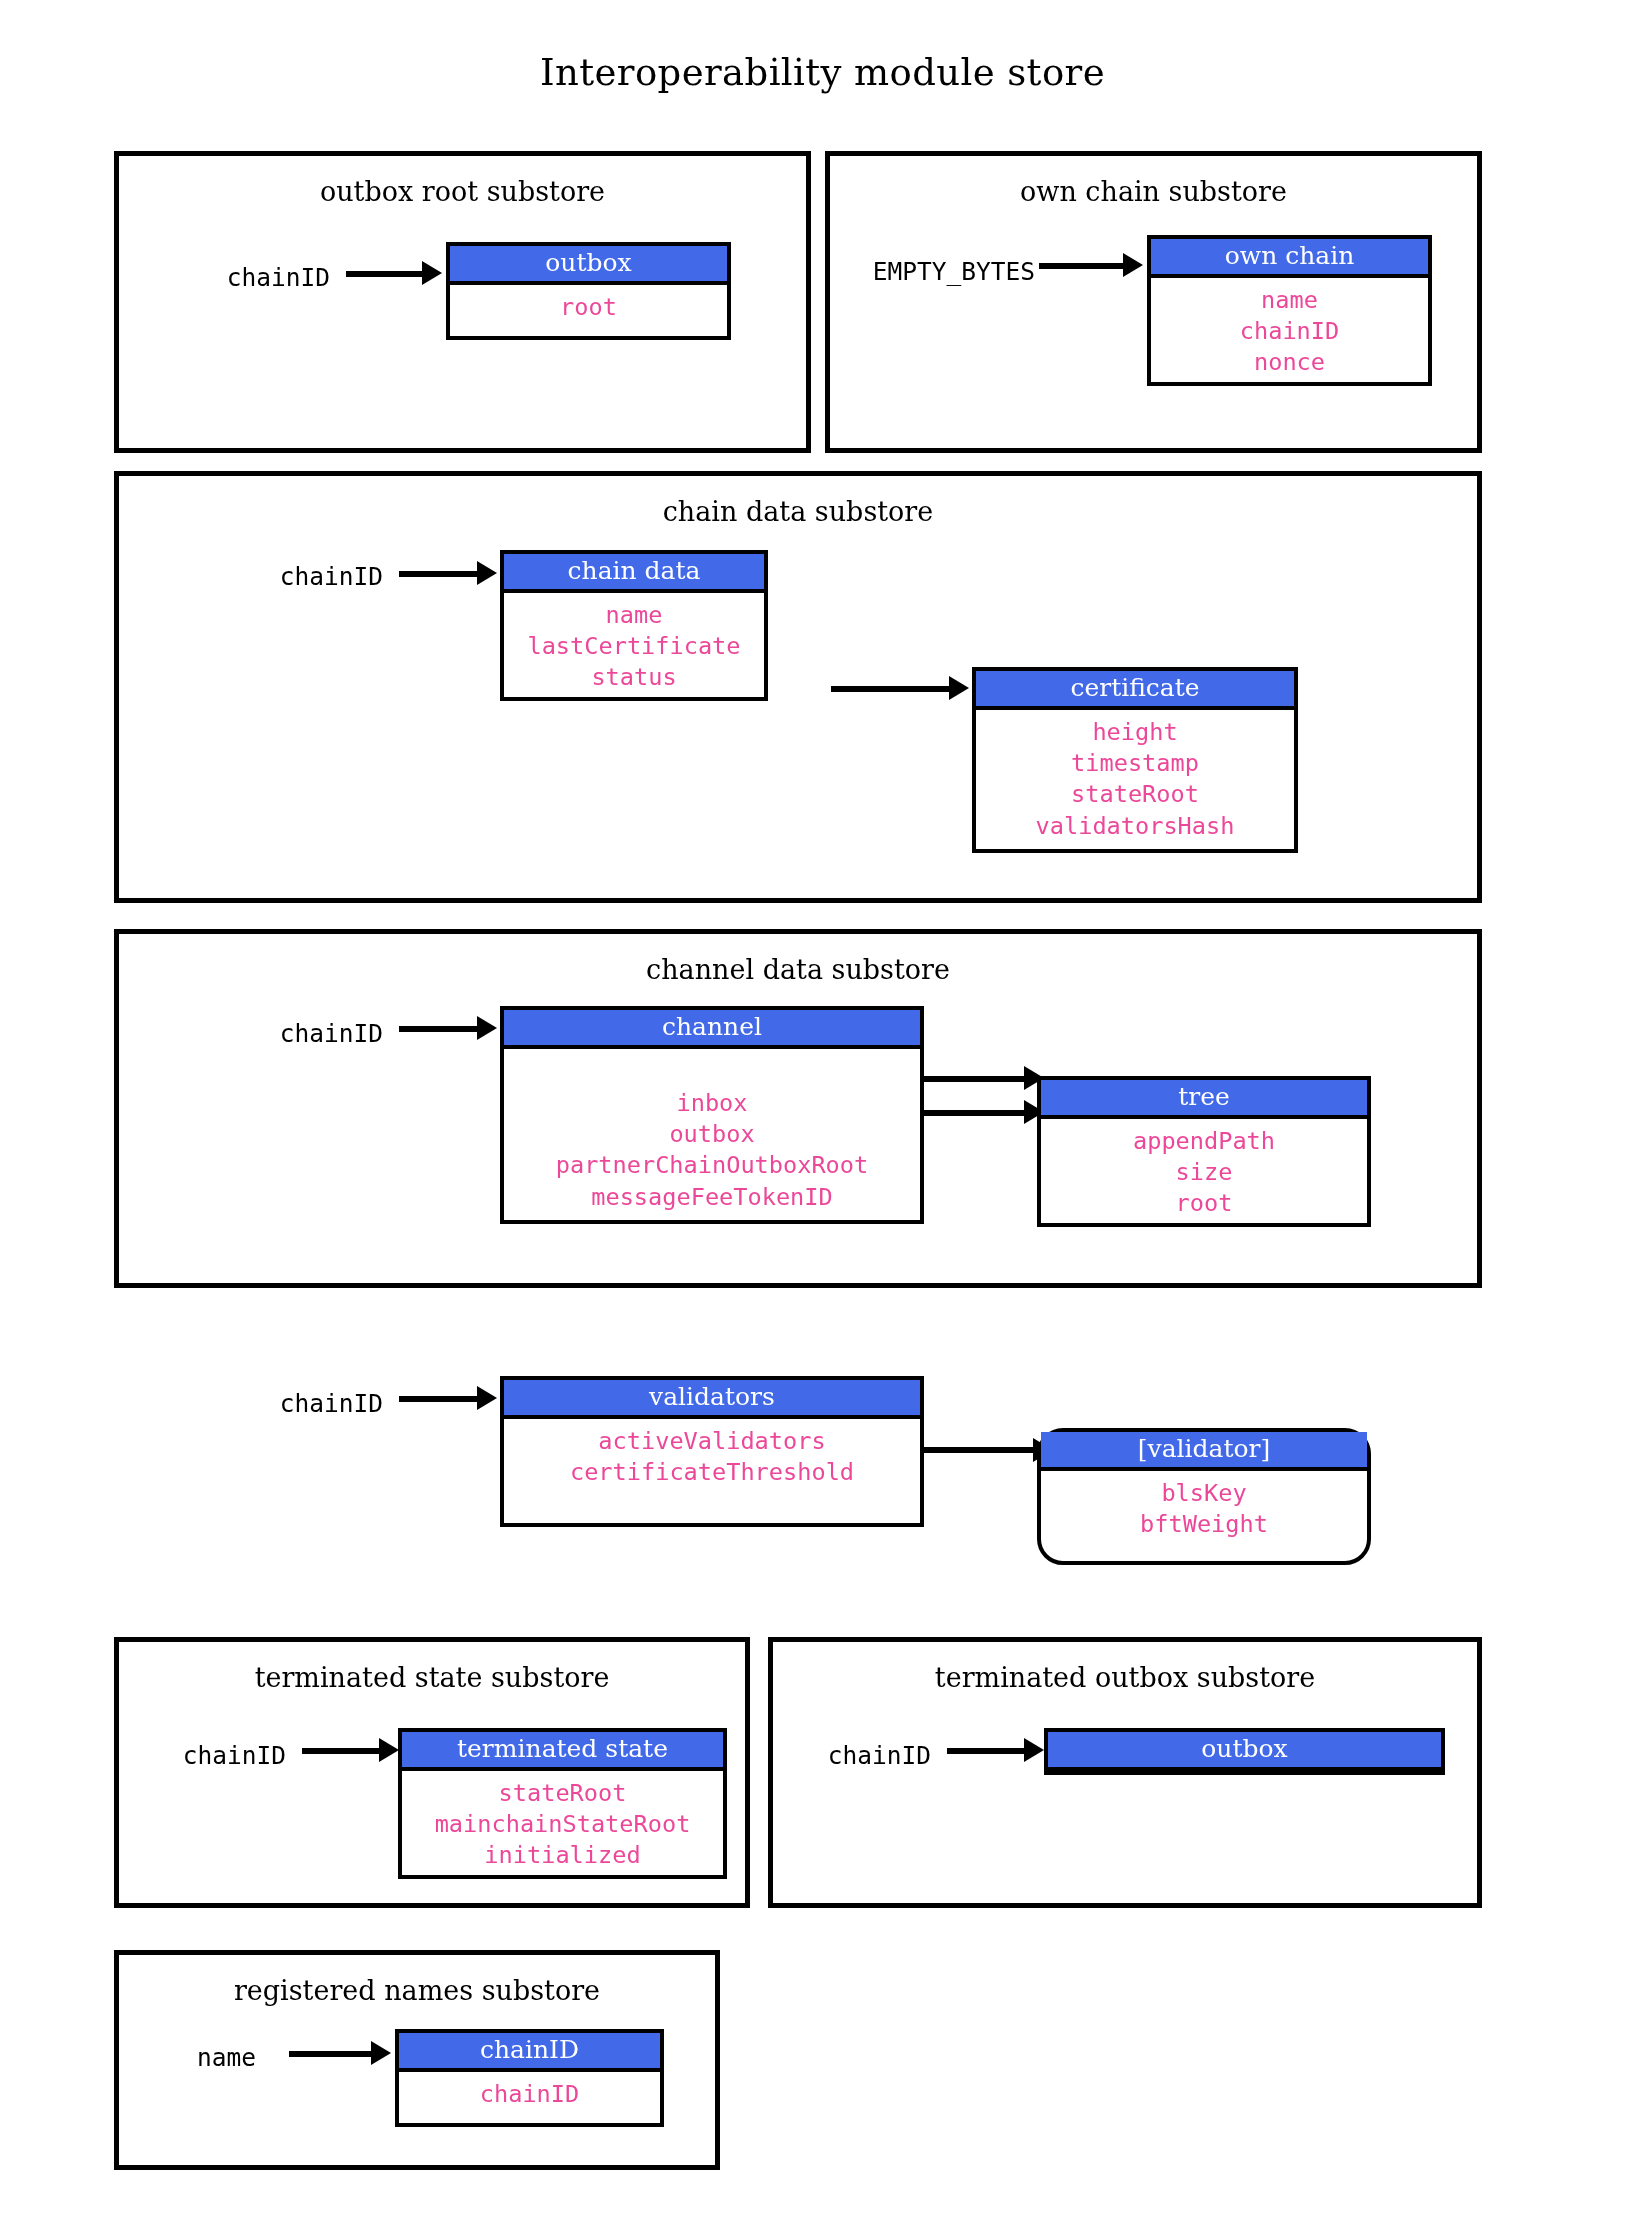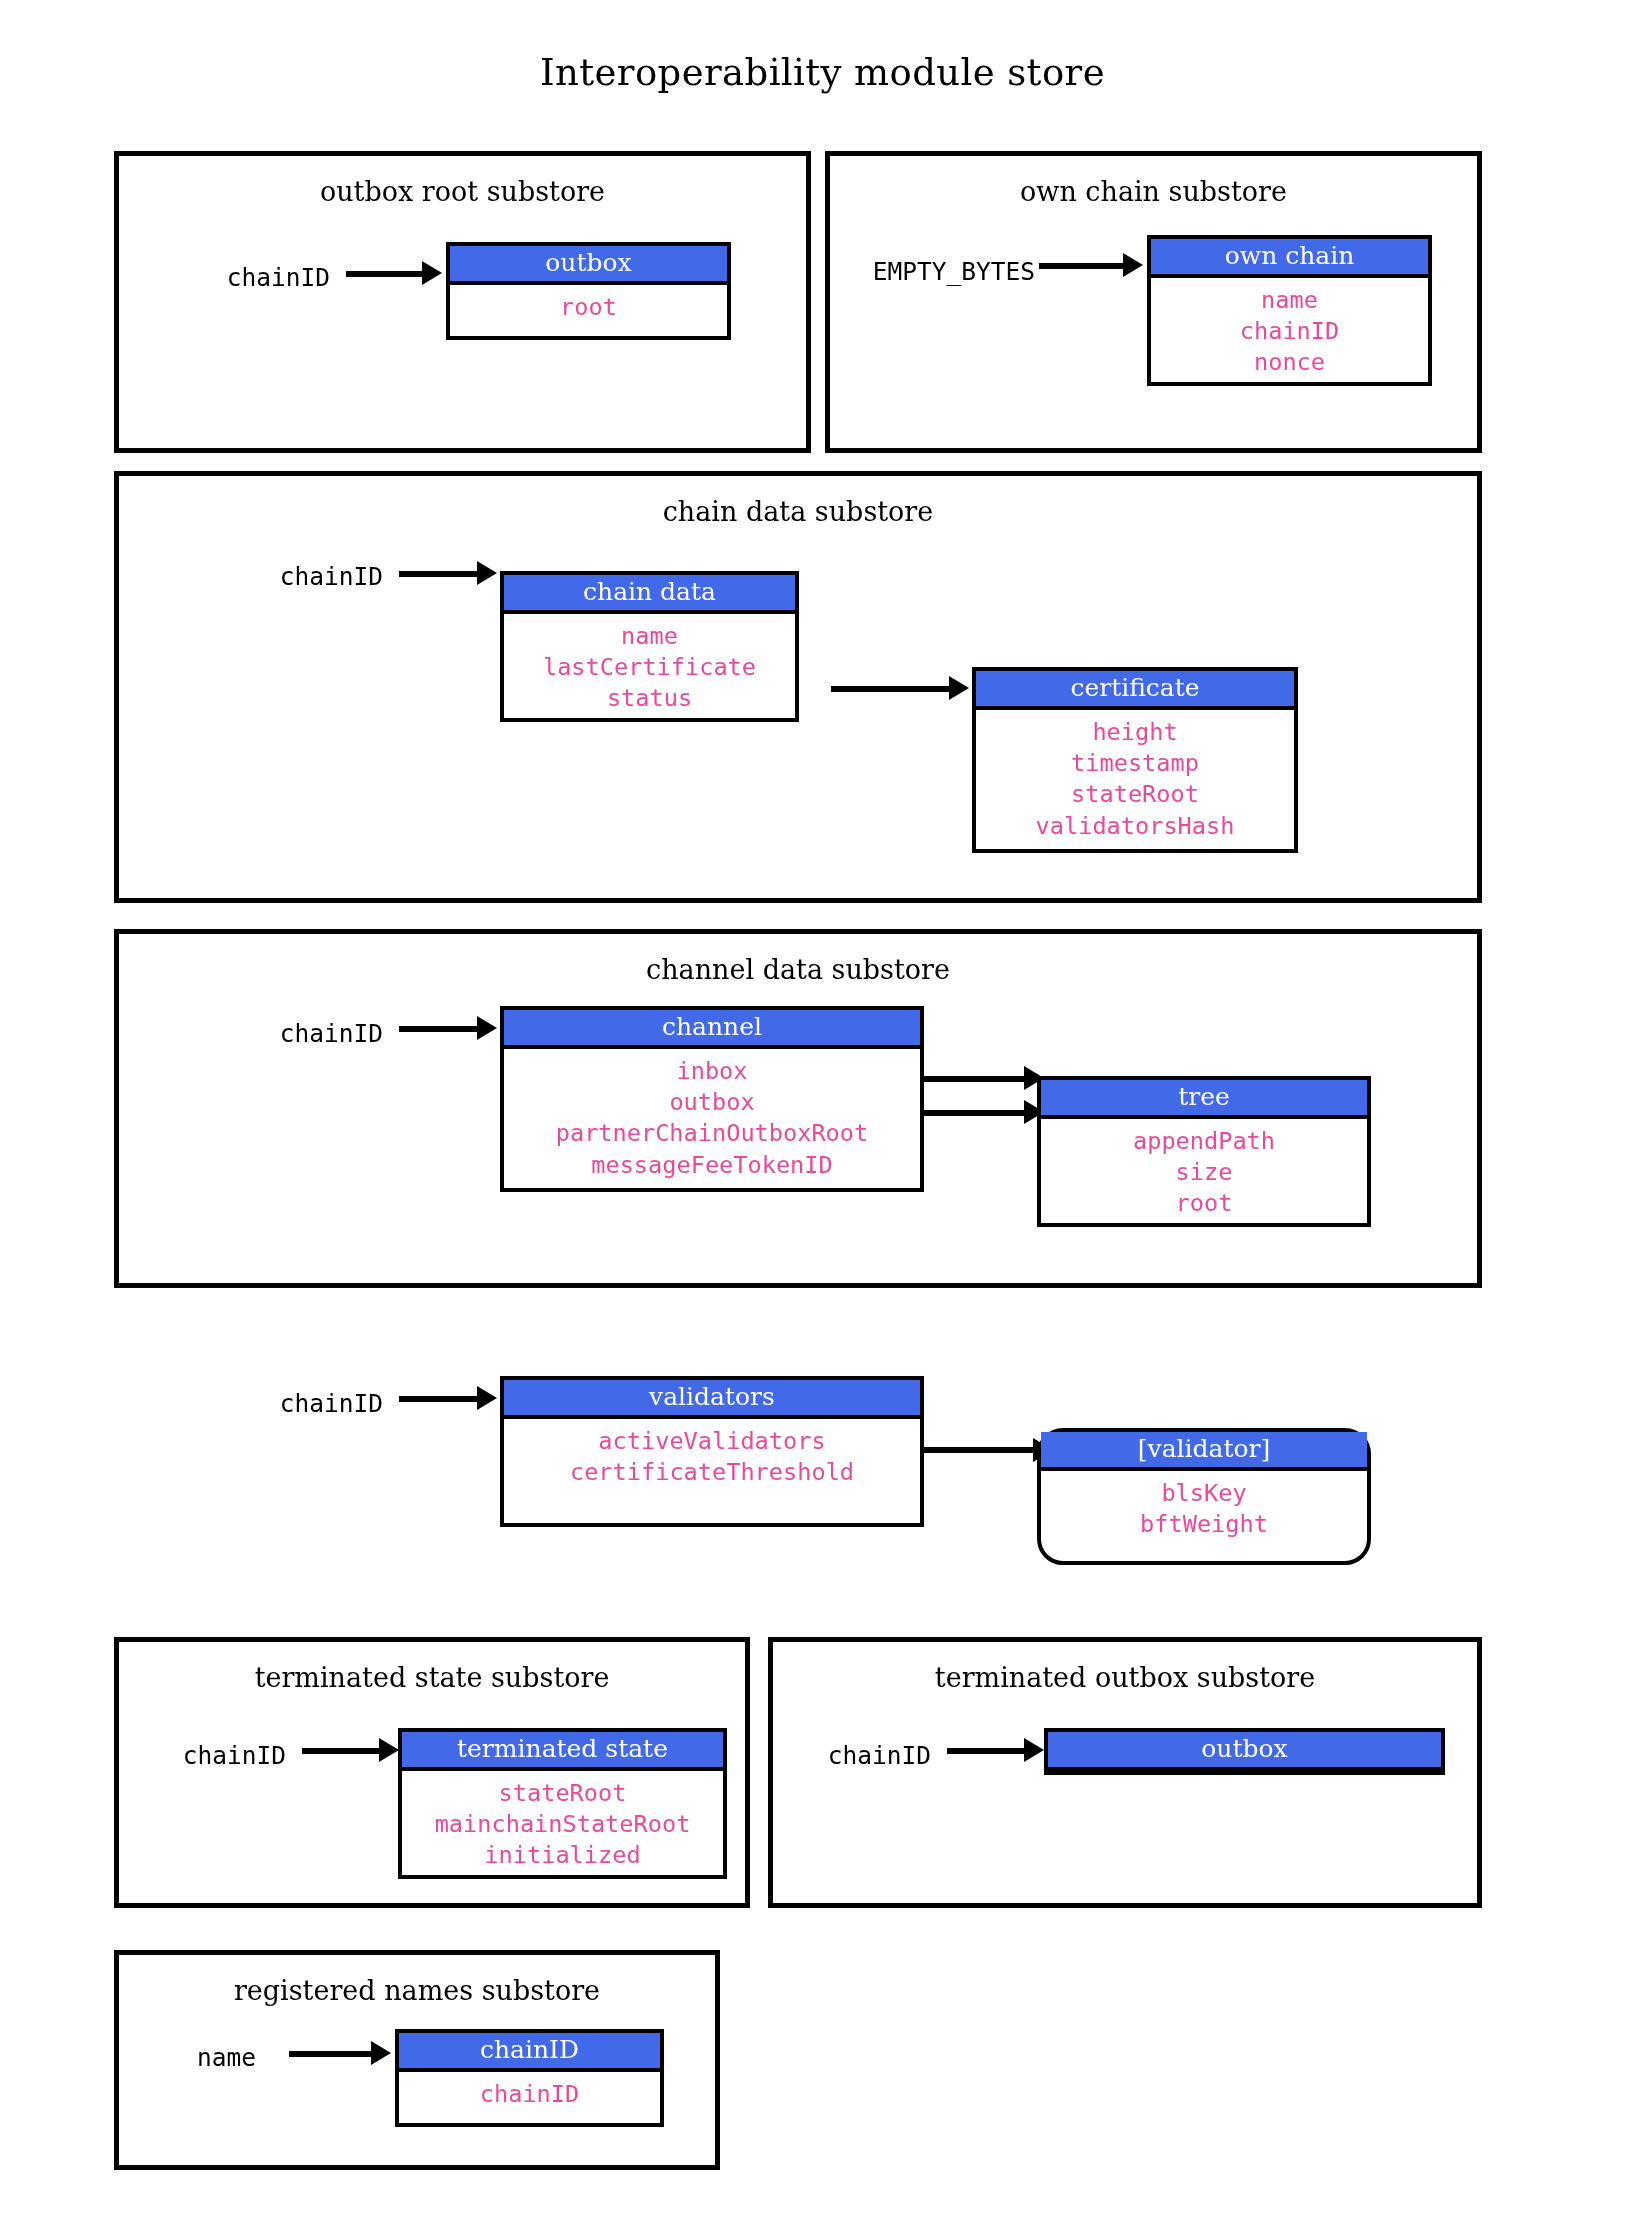--- a/index.html
+++ b/index.html
@@ -134,21 +134,21 @@
       <div>nonce</div>
     </div>
   </div>
 
   <div class="substore" style="left:114px; top:471px; width:1368px; height:432px;">
     <div class="substore-title">chain data substore</div>
   </div>
   <div class="key-label" style="left:236px; top:562px; width:147px;">chainID</div>
   <div class="arrow-line" style="left:399px; top:571px; width:82px;"></div>
   <div class="arrow-head" style="left:477px; top:561px;"></div>
-  <div class="entity" style="left:500px; top:571px; width:299px;">
+  <div class="entity" style="left:500px; top:550px; width:268px;">
     <div class="entity-header" style="background:#4169E8;">chain data</div>
     <div class="entity-fields" style="height:104px;">
       <div>name</div>
       <div>lastCertificate</div>
       <div>status</div>
     </div>
   </div>
 
   <div class="arrow-line" style="left:831px; top:686px; width:121px;"></div>
   <div class="arrow-head" style="left:949px; top:676px;"></div>
@@ -163,21 +163,21 @@
   </div>
 
   <div class="substore" style="left:114px; top:929px; width:1368px; height:359px;">
     <div class="substore-title">channel data substore</div>
   </div>
   <div class="key-label" style="left:236px; top:1019px; width:147px;">chainID</div>
   <div class="arrow-line" style="left:399px; top:1026px; width:82px;"></div>
   <div class="arrow-head" style="left:477px; top:1016px;"></div>
   <div class="entity" style="left:500px; top:1006px; width:424px;">
     <div class="entity-header" style="background:#4169E8;">channel</div>
-    <div class="entity-fields" style="height:139px;">
+    <div class="entity-fields" style="height:139px;margin-top:32px;">
       <div>inbox</div>
       <div>outbox</div>
       <div>partnerChainOutboxRoot</div>
       <div>messageFeeTokenID</div>
     </div>
   </div>
 
   <div class="arrow-line" style="left:921px; top:1076px; width:106px;"></div>
   <div class="arrow-head" style="left:1024px; top:1066px;"></div>
   <div class="arrow-line" style="left:921px; top:1110px; width:106px;"></div>

